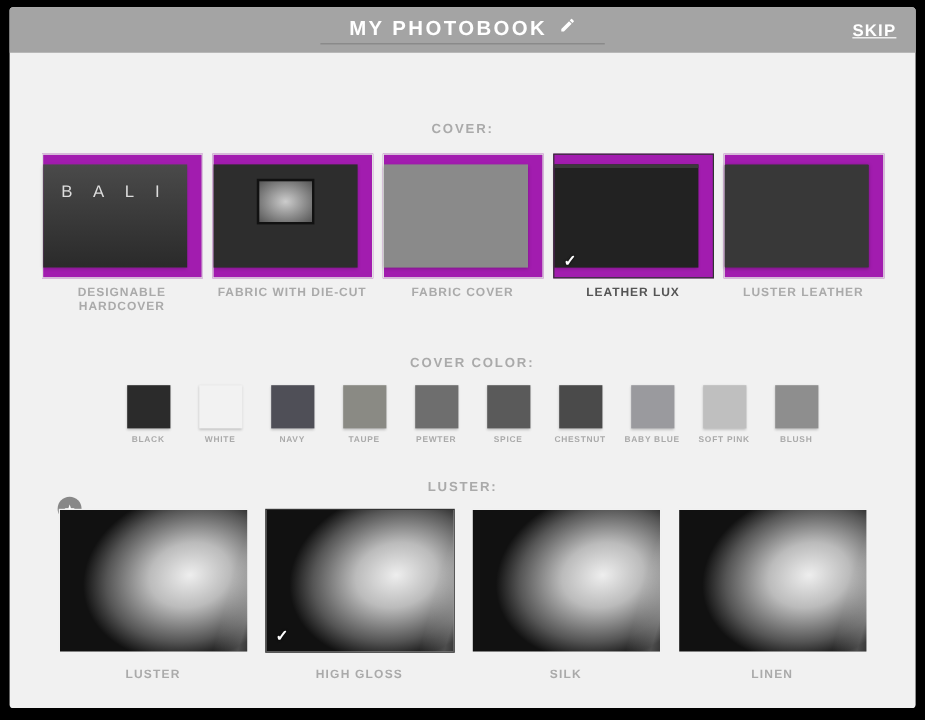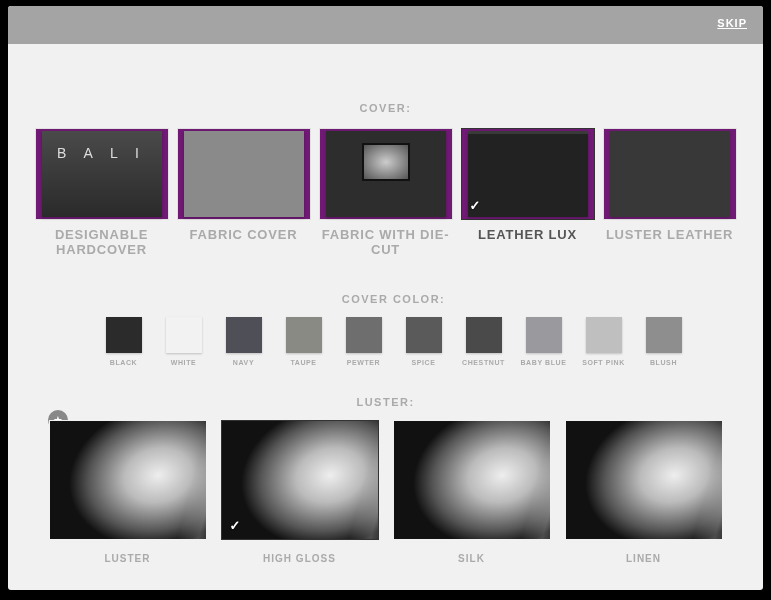--- a/index.html
+++ b/index.html
@@ -40,21 +40,21 @@
     font-size: 17px;
     font-weight: 600;
     letter-spacing: 2px;
   }
   .pencil svg { width: 14px; height: 14px; fill: #fff; }
   .skip {
     position: absolute;
     right: 16px;
     top: 11px;
     color: #fff;
-    font-size: 11px;
+    font-size: 14px;
     font-weight: 600;
     letter-spacing: 1px;
     text-decoration: underline;
     cursor: pointer;
   }
   .section-label {
     text-align: center;
     color: #aaa;
     font-size: 11px;
     font-weight: 600;
@@ -71,31 +71,31 @@
   }
   .cover-opt {
     display: flex;
     flex-direction: column;
     align-items: center;
     cursor: pointer;
     width: 134px;
   }
   .cover-frame {
     width: 134px;
-    height: 92px;
-    background: #701a75;
+    height: 104px;
+    background: #a21caf;
     border: 1px solid #e1e1e1;
     display: flex;
     align-items: center;
-    justify-content: center;
+    justify-content: flex-start;
     position: relative;
   }
   .cover-frame.selected { border: 1px solid #333; }
   .cover-label {
-    font-size: 13px;
+    font-size: 10px;
     font-weight: 600;
     letter-spacing: 0.8px;
     color: #aaa;
     margin-top: 7px;
     text-align: center;
   }
   .cover-label.selected { color: #555; text-align: center; }
   .check {
     position: absolute;
     left: 8px;
@@ -175,50 +175,58 @@
     width:120px; height:200px;
     background:linear-gradient(120deg, rgba(255,255,255,0) 40%, rgba(255,255,255,0.25) 50%, rgba(255,255,255,0) 60%);
   }
 </style>
 </head>
 <body>
 
 <div class="page">
 
   <div class="header">
+    <div class="title-wrap">
+      <span class="title">MY PHOTOBOOK</span>
+      <span class="pencil">
+        <svg viewBox="0 0 24 24">
+            <path d="M3 17.25V21h3.75L17.81 9.94l-3.75-3.75L3 17.25zM20.71 7.04a1 1 0 0 0 0-1.41l-2.34-2.34a1 1 0 0 0-1.41 0l-1.83 1.83 3.75 3.75 1.83-1.83z"></path>
+          </svg>
+      </span>
+    </div>
     <span class="skip">SKIP</span>
   </div>
 
   <div class="cover-section">
     <div class="section-label">COVER:</div>
     <div class="cover-row">
 
       <div class="cover-opt">
         <div class="cover-frame">
           <div class="book bali">
               <span>B A L I</span>
             </div>
         </div>
         <div class="cover-label">DESIGNABLE HARDCOVER</div>
       </div>
 
       <div class="cover-opt">
         <div class="cover-frame">
-          <div class="book fabric"></div>
-        </div>
-        <div class="cover-label">FABRIC COVER</div>
-      </div>
-
-      <div class="cover-opt">
-        <div class="cover-frame">
           <div class="book diecut">
               <div class="win"></div>
             </div>
         </div>
         <div class="cover-label">FABRIC WITH DIE-CUT</div>
+      </div>
+
+      <div class="cover-opt">
+        <div class="cover-frame">
+          <div class="book fabric"></div>
+        </div>
+        <div class="cover-label">FABRIC COVER</div>
       </div>
 
       <div class="cover-opt">
         <div class="cover-frame selected">
           <div class="book leather"></div>
           <span class="check">✓</span>
         </div>
         <div class="cover-label selected">LEATHER LUX</div>
       </div>
 

